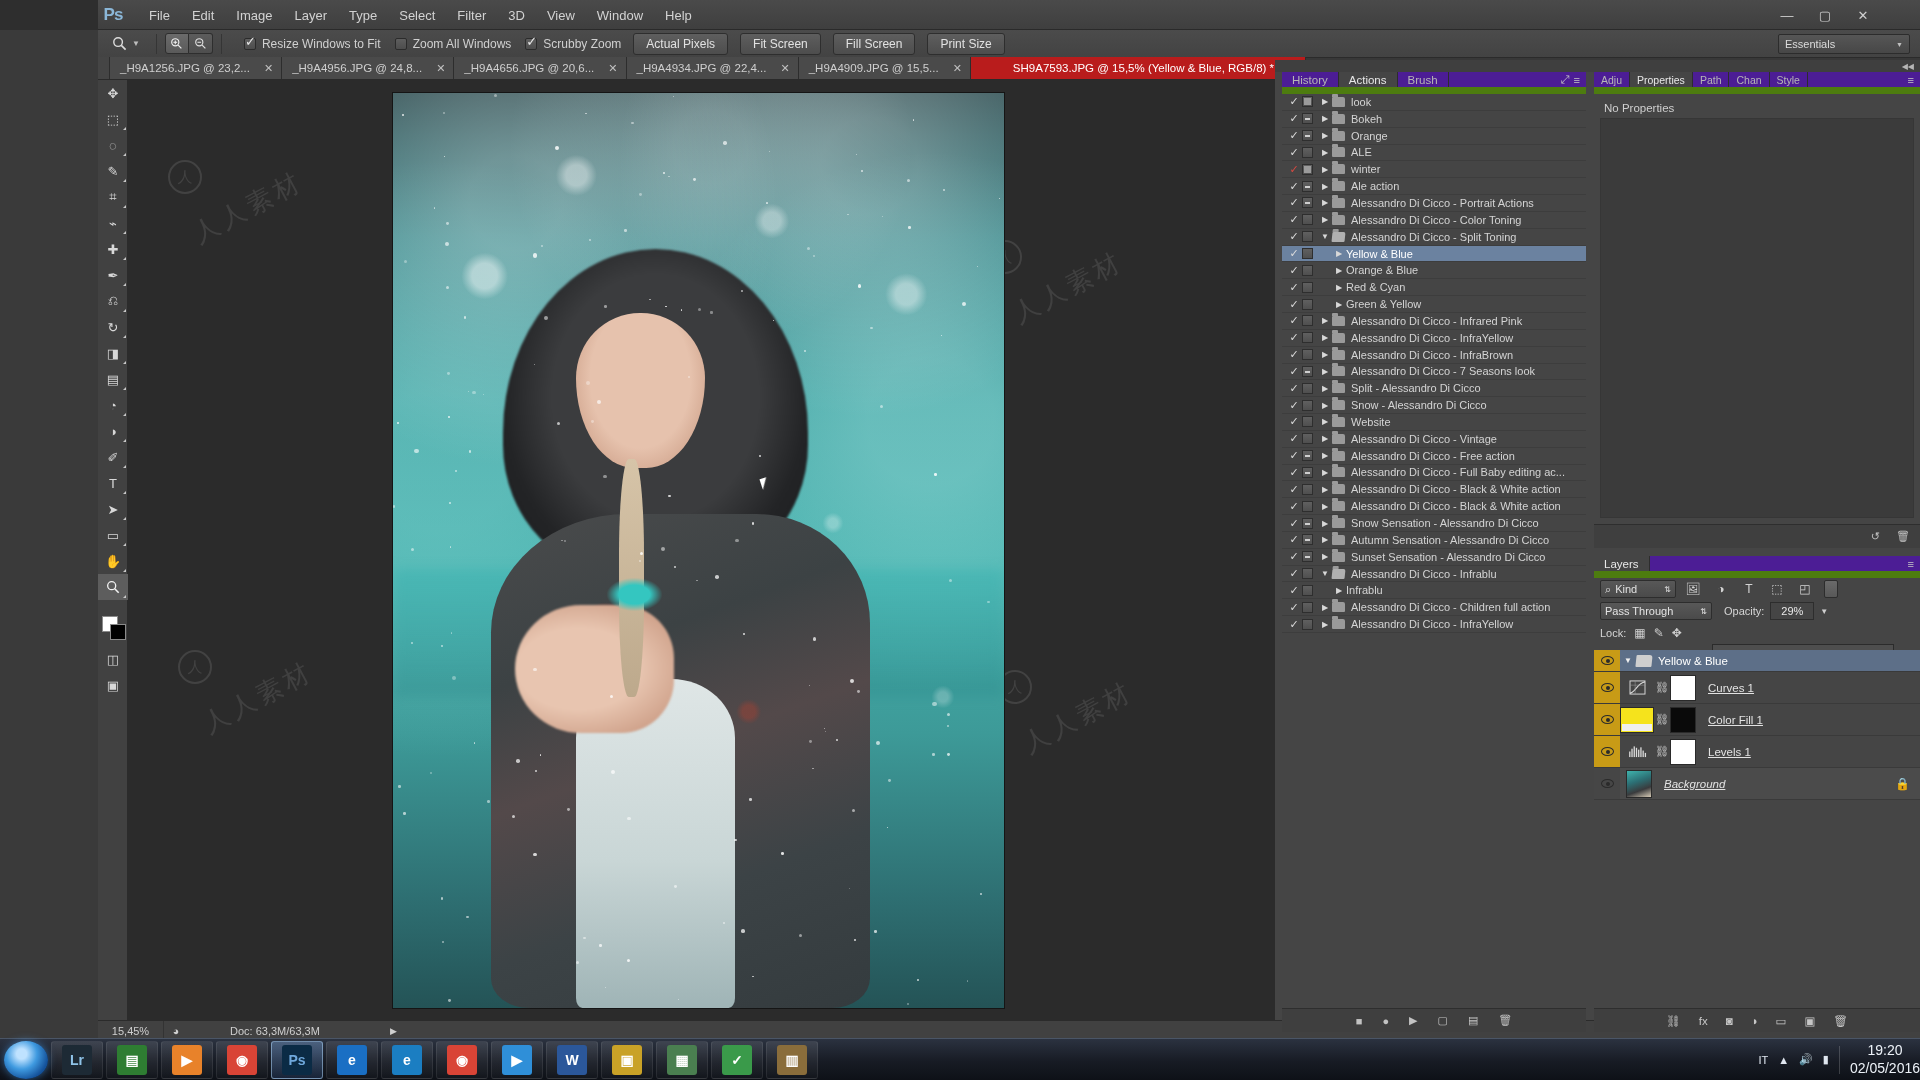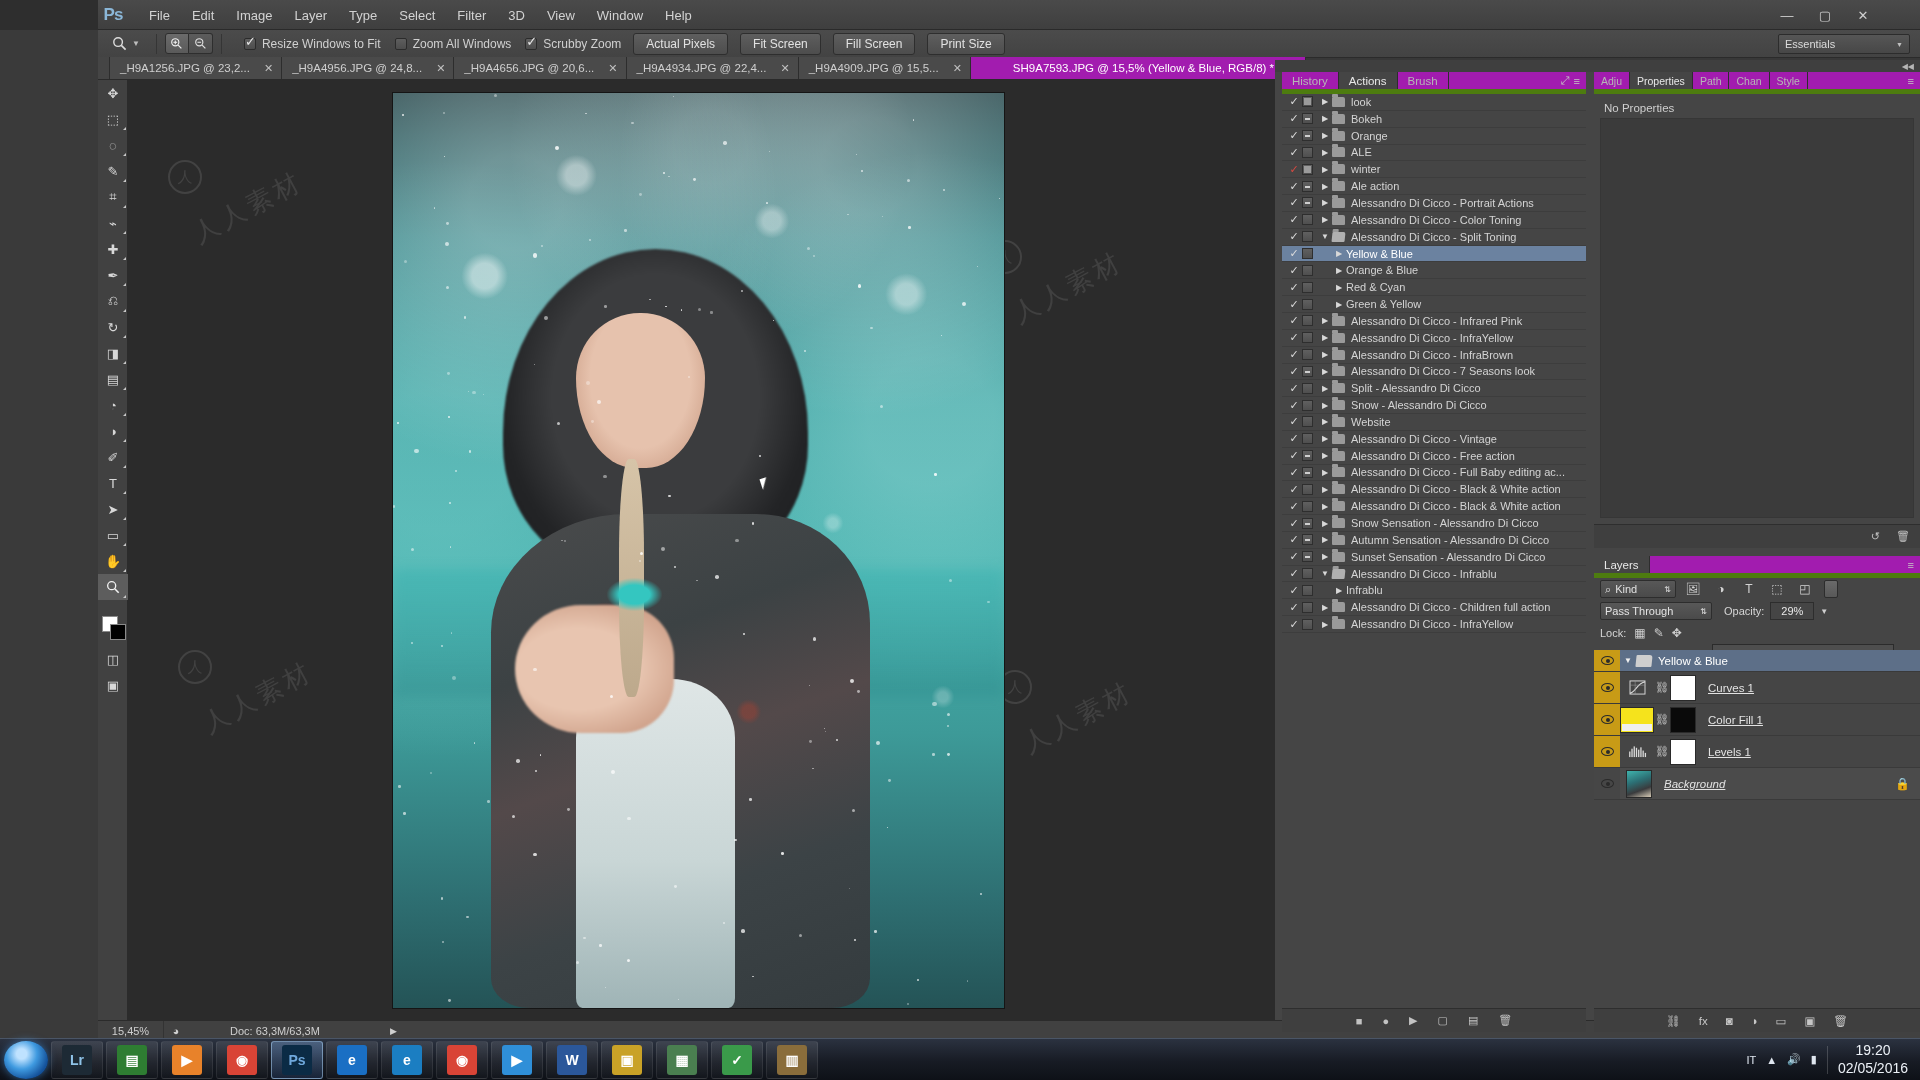--- a/index.html
+++ b/index.html
@@ -95,21 +95,21 @@
     position: absolute; left: 98px; top: 58px; width: 1822px; height: 22px;
     background: #383838; border-bottom: 1px solid #2a2a2a;
     display: flex; align-items: flex-end;
   }
   .tab-grip { width: 12px; height: 22px; background: #454545; border-right: 1px solid #2d2d2d; }
   .doc-tab {
     height: 22px; display: flex; align-items: center; padding: 0 8px 0 10px;
     background: #4a4a4a; border-right: 1px solid #2d2d2d;
     font-size: 11.5px; color: #cfcfcf; white-space: nowrap; gap: 14px;
   }
-  .doc-tab.active { background: #a21caf; color: #ffffff; padding-left: 42px; }
+  .doc-tab.active { background: #b91c1c; color: #ffffff; padding-left: 42px; }
   .doc-tab .x { font-size: 11px; color: #c0c0c0; }
 
   
   .toolbox {
     position: absolute; left: 98px; top: 80px; width: 30px; height: 940px;
     background: #414141; border-right: 1px solid #2b2b2b;
   }
   .tool {
     width: 30px; height: 26px; display: flex; align-items: center; justify-content: center;
     color: #d8d8d8; font-size: 13px; position: relative;
@@ -251,22 +251,22 @@
 
   
   .dock { position: absolute; left: 1275px; top: 72px; width: 645px; height: 948px; background: #454545; }
   .dock-collapse {
     position: absolute; left: 1275px; top: 60px; width: 645px; height: 12px;
     background: #3f3f3f; display: flex; justify-content: flex-end; align-items: center;
     font-size: 8px; color: #b5b5b5; padding-right: 6px;
   }
   .panel { position: absolute; background: #454545; }
   .panel-tabs {
-    height: 22px; background: #a21caf; display: flex; align-items: stretch;
-    border-bottom: 5px solid #4d7c0f;
+    height: 22px; background: #4c1d95; display: flex; align-items: stretch;
+    border-bottom: 7px solid #4d7c0f;
   }
   .ptab {
     padding: 0 10px; display: flex; align-items: center; font-size: 11.5px; color: #b6b6b6;
     border-right: 1px solid #2d2d2d;
   }
   .ptab.active { background: #454545; color: #e8e8e8; }
   .ptab-menu { margin-left: auto; display: flex; align-items: center; padding: 0 6px; color: #c4c4c4; font-size: 11px; gap: 4px; }
 
   
   #actions-panel { left: 1282px; top: 72px; width: 304px; height: 960px; background: #454545; }
@@ -404,21 +404,21 @@
     box-shadow: 0 0 8px rgba(80,170,255,0.5);
   }
   .tb-item {
     width: 52px; height: 38px; margin-left: 3px; border-radius: 3px;
     display: flex; align-items: center; justify-content: center;
     border: 1px solid rgba(255,255,255,0.08);
     background: linear-gradient(180deg, rgba(255,255,255,0.10), rgba(255,255,255,0.02));
   }
   .tb-item.active { background: linear-gradient(180deg, rgba(140,190,250,0.35), rgba(70,120,200,0.18)); border-color: rgba(180,220,255,0.5); }
   .tb-ico { width: 30px; height: 30px; border-radius: 3px; display: flex; align-items: center; justify-content: center; font-size: 14px; font-weight: bold; color: #fff; }
-  .tray { margin-left: auto; display: flex; align-items: center; gap: 10px; padding-right: 12px; color: #dfe6ef; font-size: 11px; }
+  .tray { margin-left: auto; display: flex; align-items: center; gap: 10px; padding-right: 0; color: #dfe6ef; font-size: 11px; }
   .clock { text-align: center; line-height: 1.25; font-size: 14px; color: #ecf1f7; }
   .tray-sep { width: 1px; height: 28px; background: rgba(255,255,255,0.18); }
 </style>
 </head>
 <body>
 
 <div id="app">
 
   <div class="titlebar">
     <div class="win-left-strip"></div>

